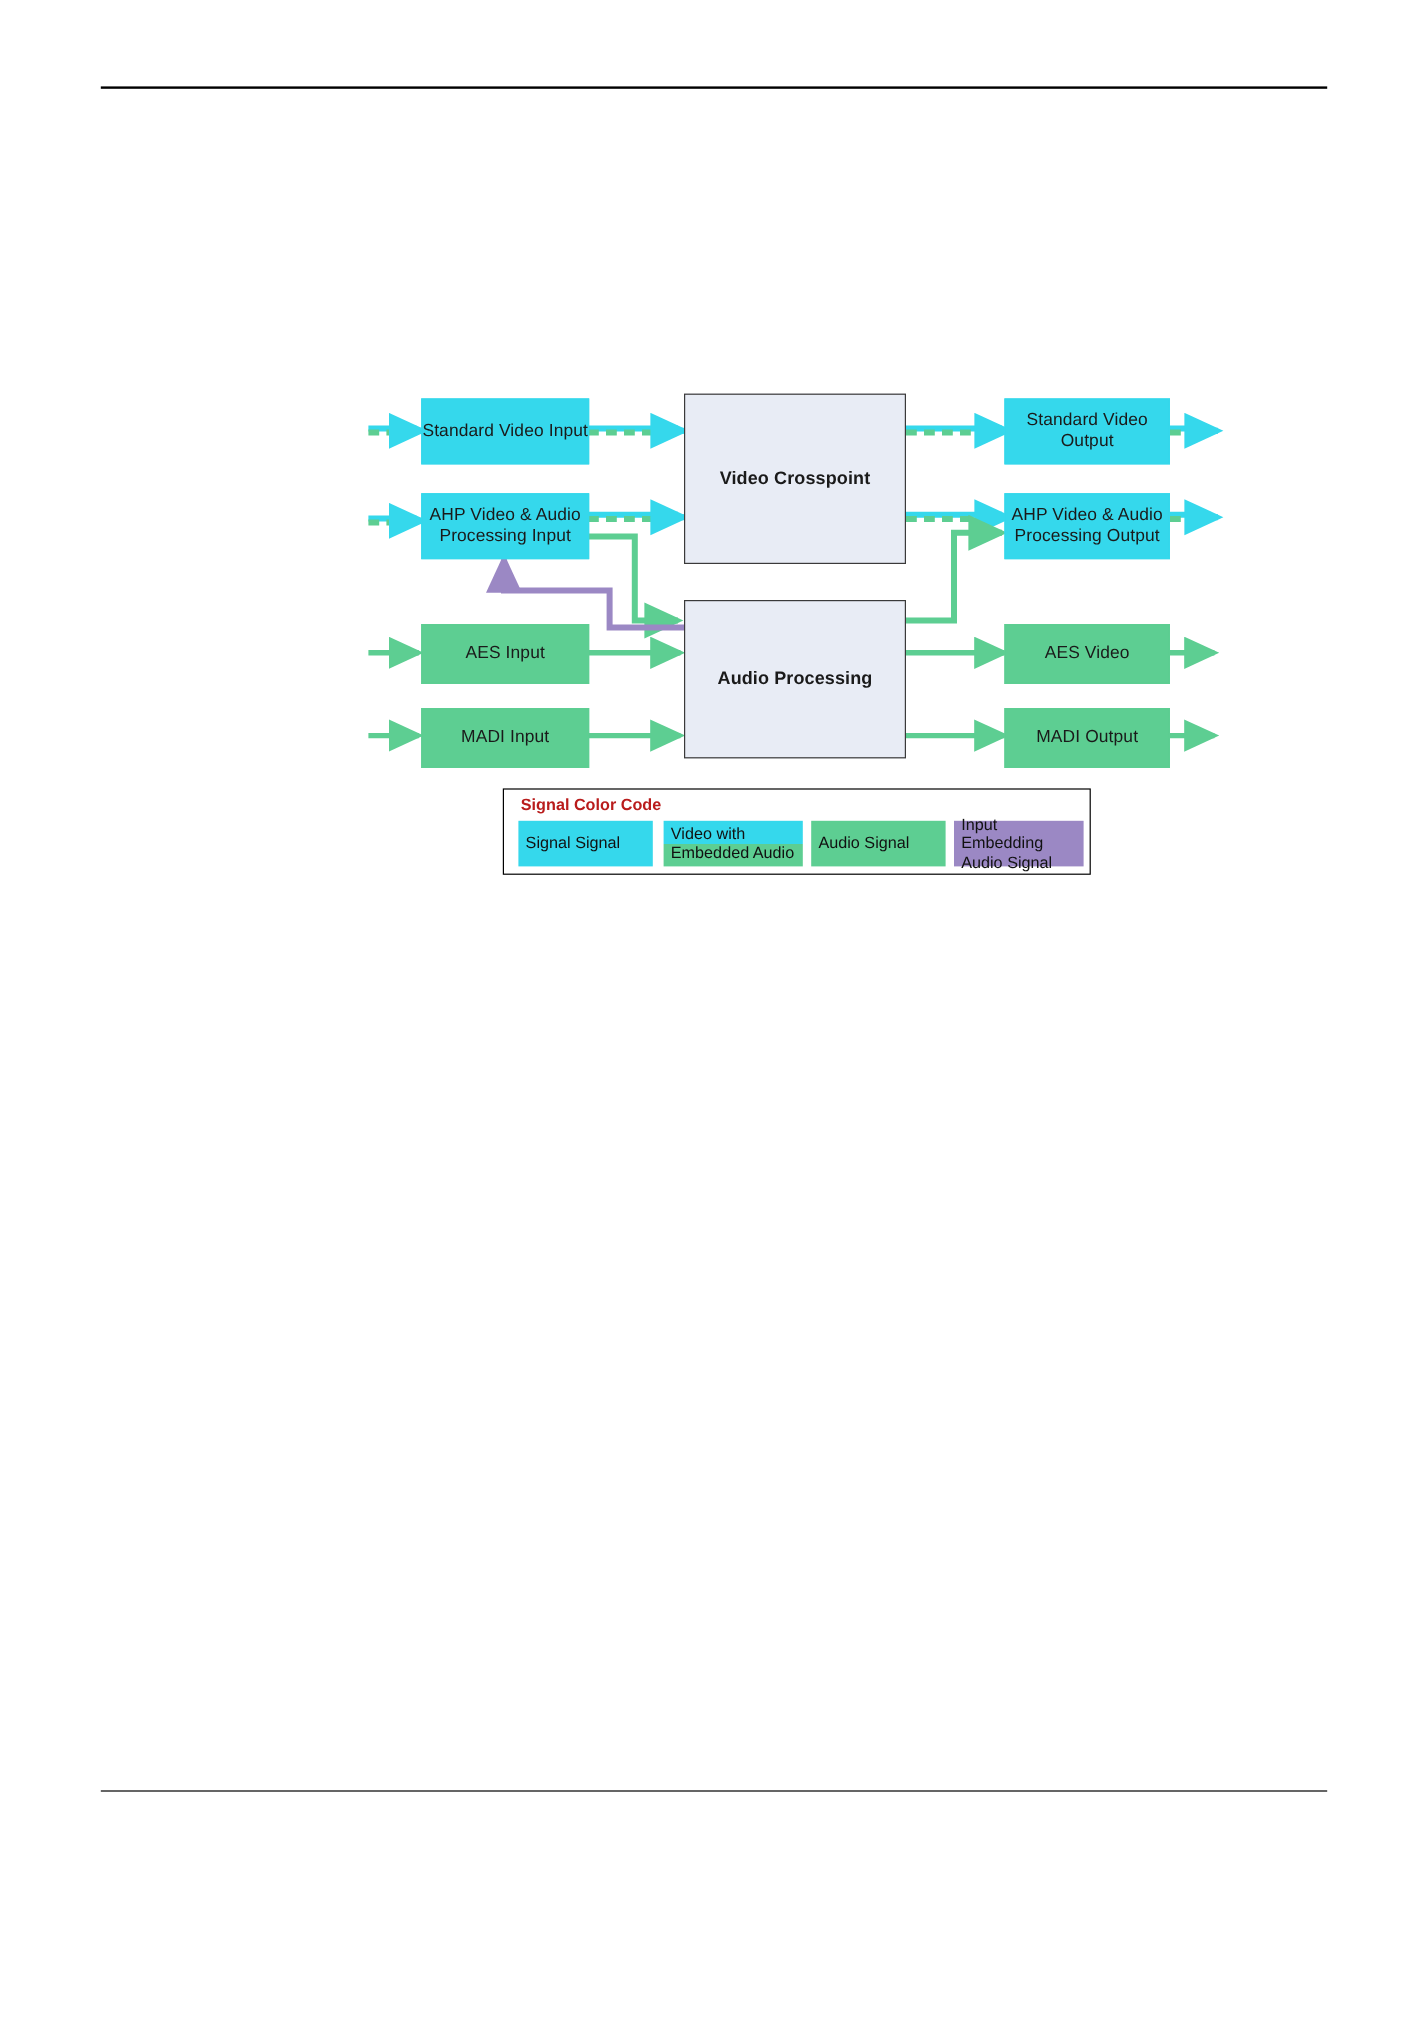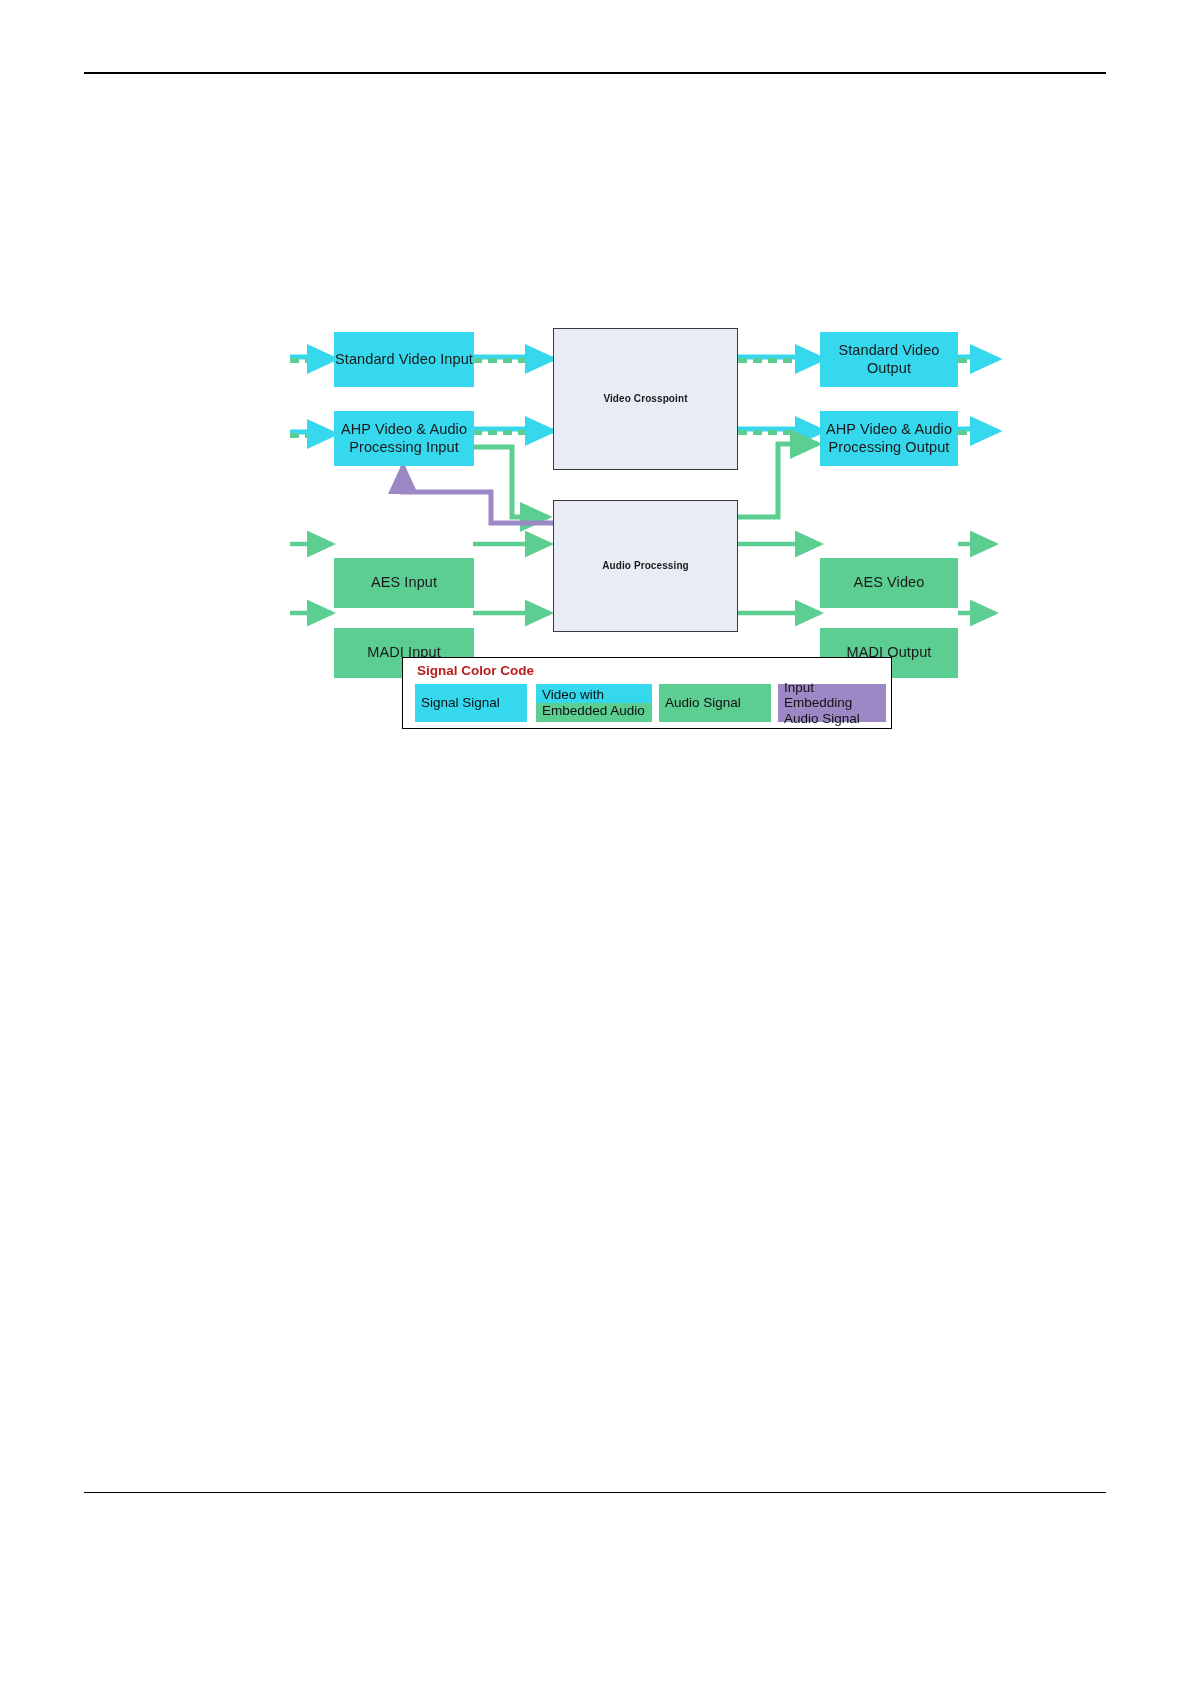--- a/index.html
+++ b/index.html
@@ -23,21 +23,21 @@
     width: 1022px;
     height: 2px;
     background: #000000;
   }
   .page-rule.top  { top: 72px; }
   .page-rule.bottom { top: 1492px; height: 1px; }
 
   
   #diagram {
     position: absolute;
-    left: 0;
+    left: 17px;
     top: 0;
     width: 1011px;
     height: 800px;
   }
 
   
   .node {
     position: absolute;
     box-sizing: border-box;
     display: flex;
@@ -50,27 +50,26 @@
     letter-spacing: 0.1px;
     white-space: pre-line;
   }
   .node.video {
     background: #35d8ec;
     border: 1px solid #35d8ec;
   }
   .node.audio {
     background: #5dce92;
     border: 1px solid #5dce92;
-    margin-top: 38px;
   }
   .node.crosspoint {
     background: #e8ecf5;
     border: 1px solid #3a3a3a;
     font-weight: bold;
-    font-size: 10px;
+    font-size: 15px;
   }
 
   
   #legend {
     position: absolute;
     left: 402px;
     top: 657px;
     width: 490px;
     height: 72px;
     box-sizing: border-box;

